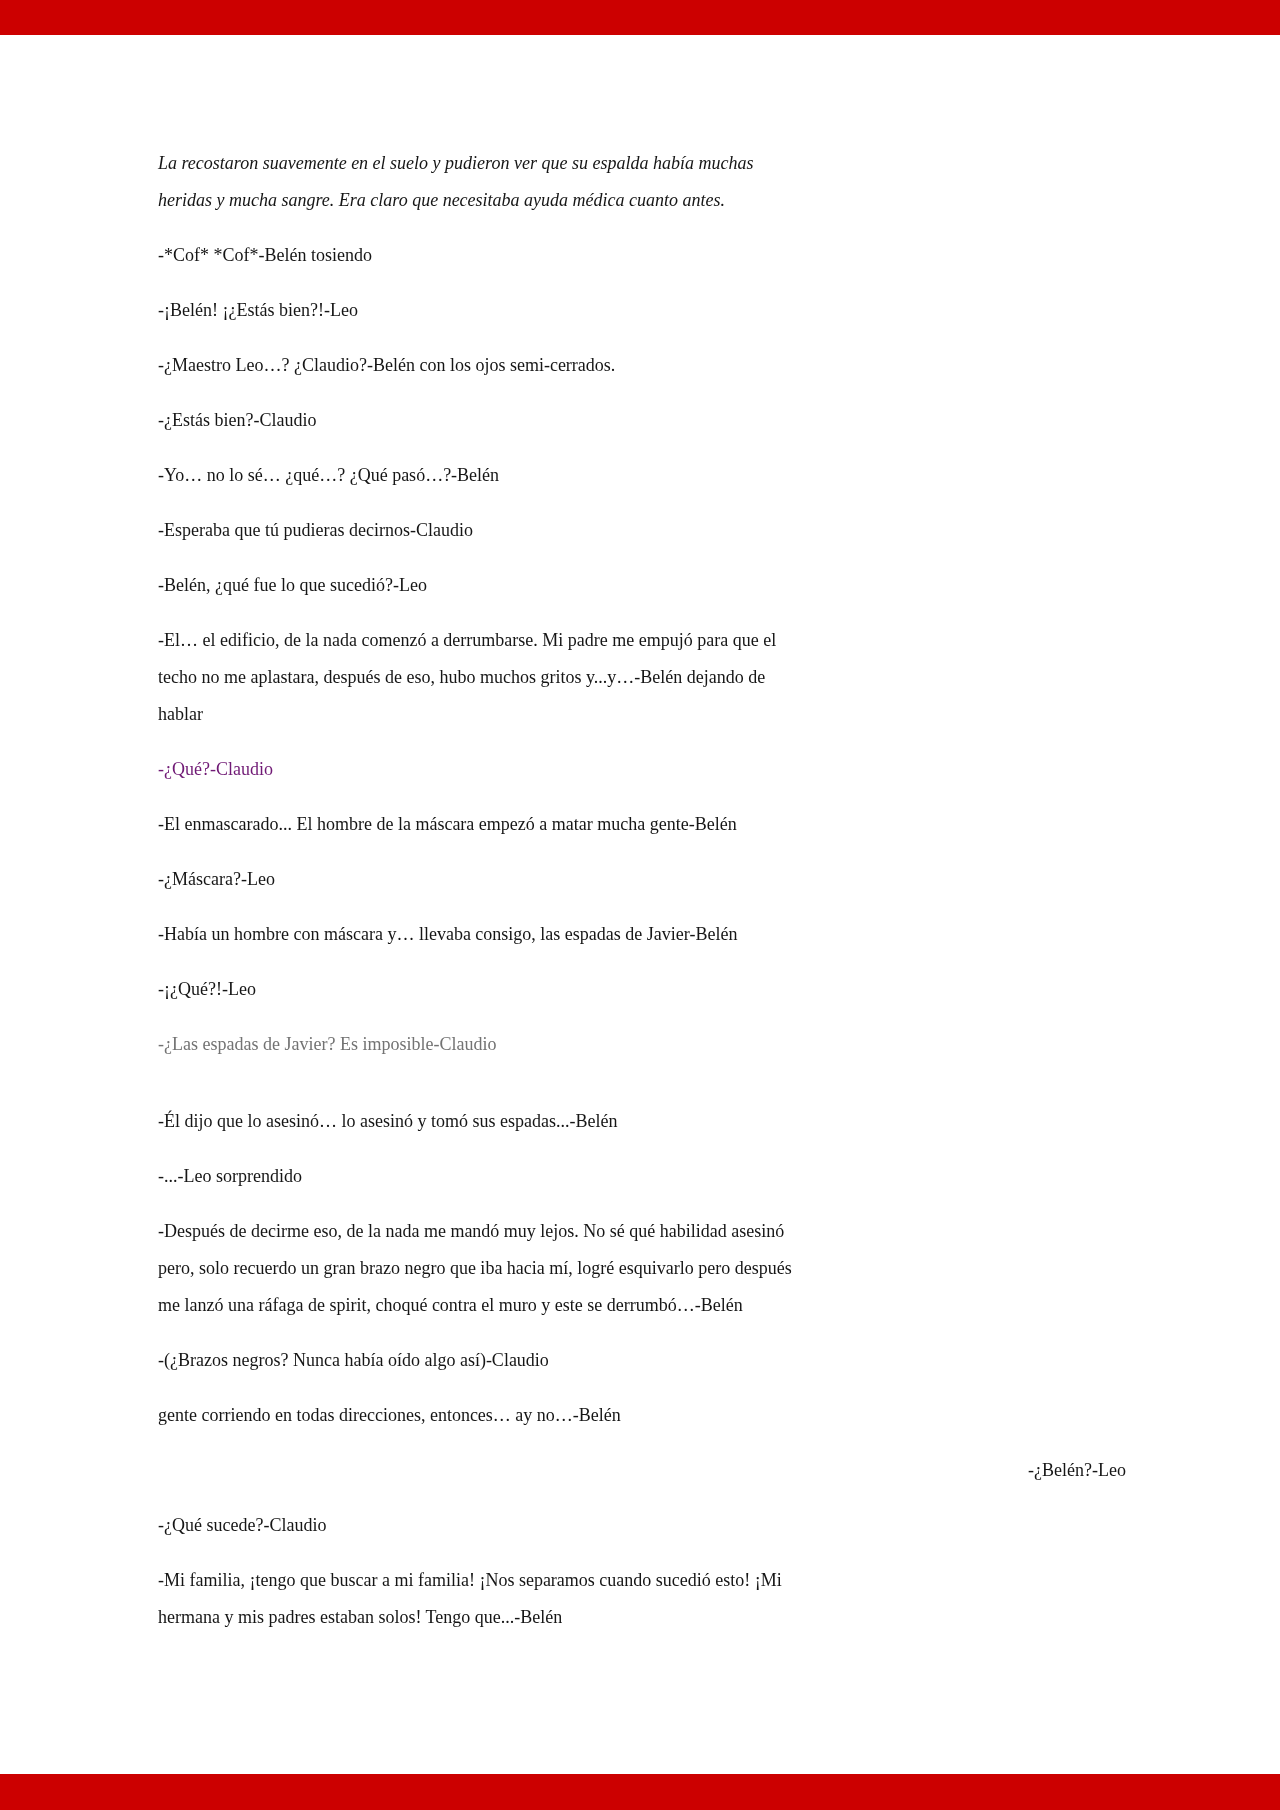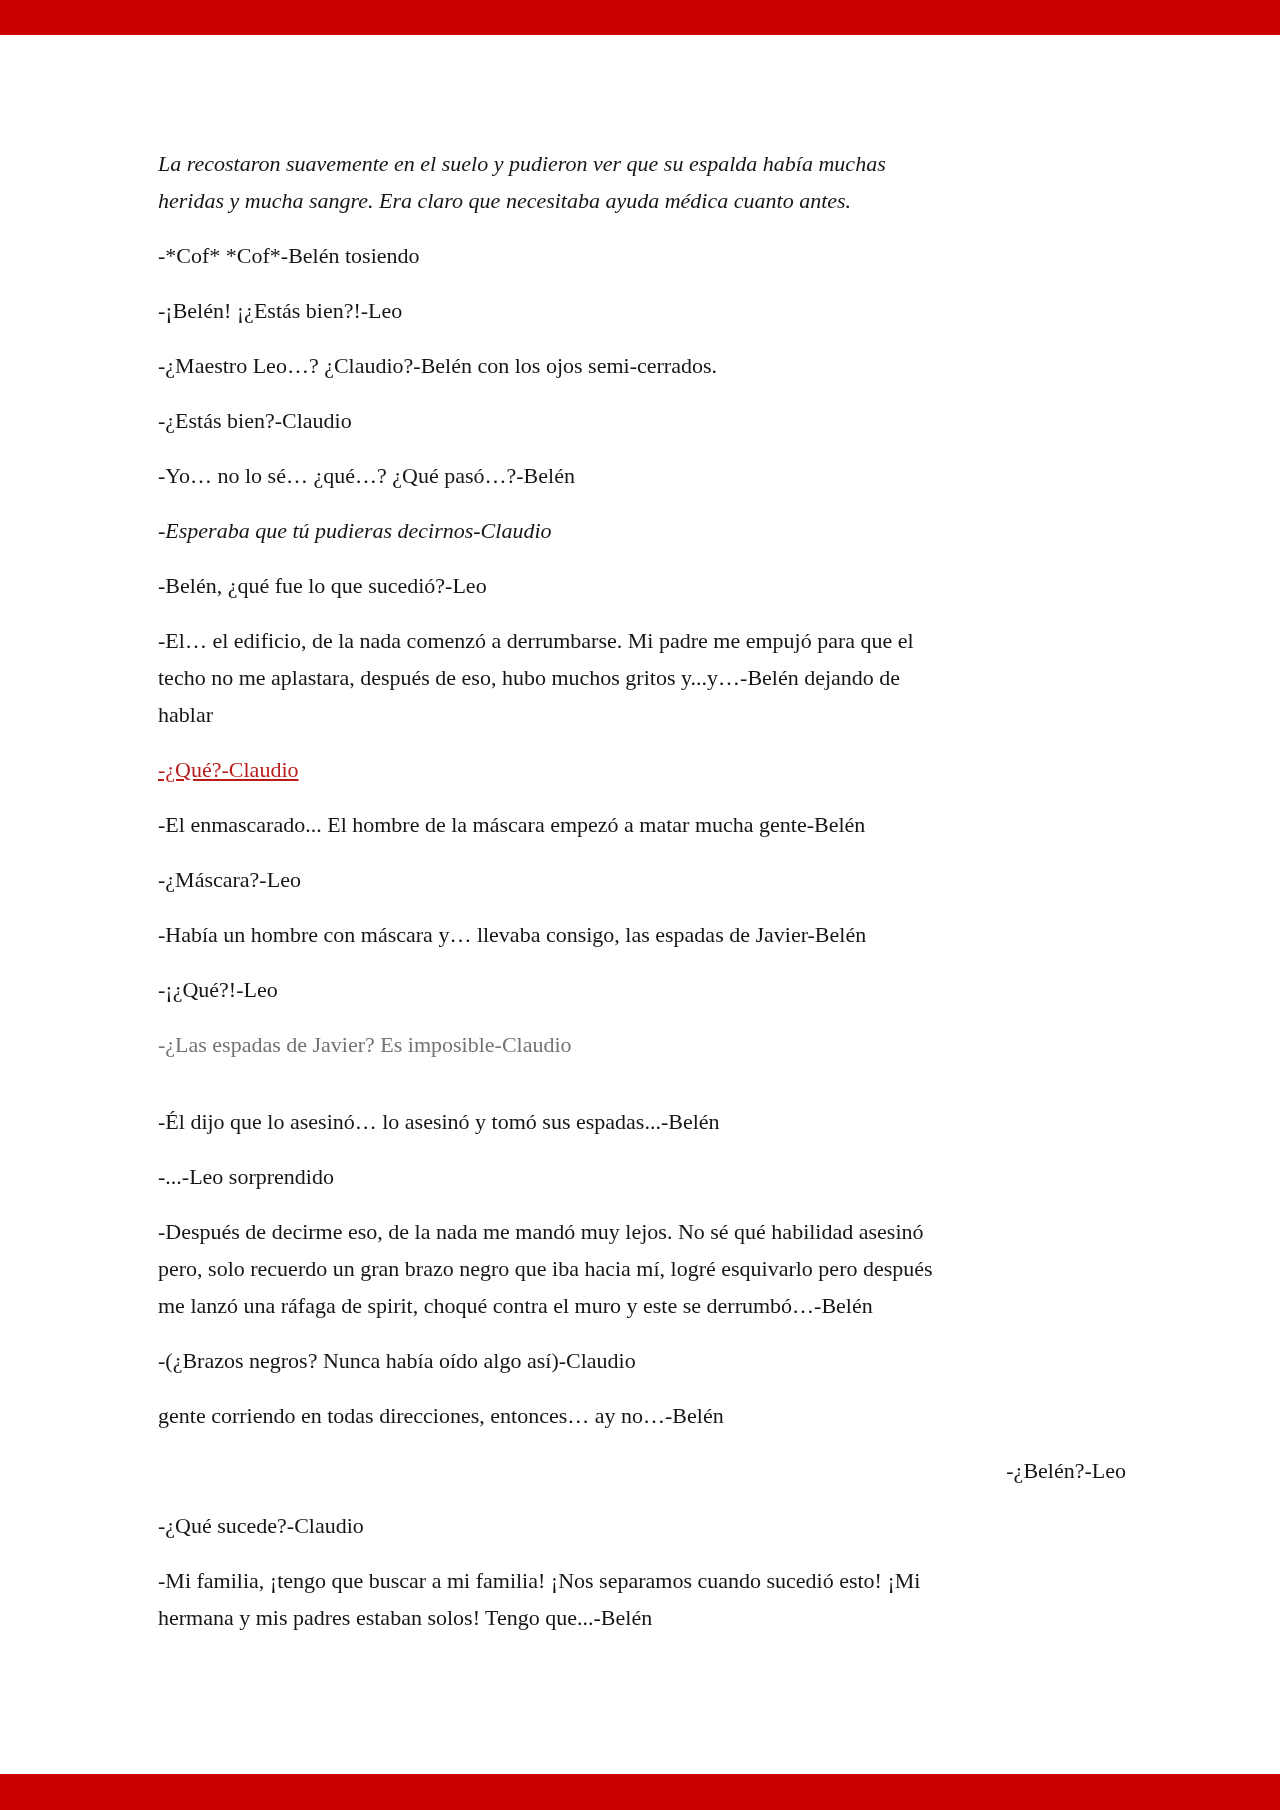--- a/index.html
+++ b/index.html
@@ -32,21 +32,21 @@
     background: #ffffff;
   }
   .doc-body {
     position: absolute;
     left: 158px;
     top: 110px;
     width: 968px;
   }
   .para {
     margin: 0 0 18px 0;
-    font-size: 22px;
+    font-size: 18px;
     line-height: 37px;
     color: #161616;
     text-align: left;
     font-weight: 400;
   }
   .para.italic { font-style: italic; }
   .line { display: block; white-space: pre-wrap; }
 </style>
 </head>
 <body>
@@ -67,32 +67,32 @@
       </p>
       <p class="para" style="color: rgb(22, 22, 22);">
         <span class="line">-¿Maestro Leo…? ¿Claudio?-Belén con los ojos semi-cerrados.</span>
       </p>
       <p class="para" style="color: rgb(22, 22, 22);">
         <span class="line">-¿Estás bien?-Claudio</span>
       </p>
       <p class="para" style="color: rgb(22, 22, 22);">
         <span class="line">-Yo… no lo sé… ¿qué…? ¿Qué pasó…?-Belén</span>
       </p>
-      <p class="para" style="color: rgb(22, 22, 22); font-style: italic;">
+      <p class="para" style="color: rgb(22, 22, 22);">
         <span class="line">-Esperaba que tú pudieras decirnos-Claudio</span>
       </p>
       <p class="para" style="color: rgb(22, 22, 22); margin-top: 12px;">
         <span class="line">-Belén, ¿qué fue lo que sucedió?-Leo</span>
       </p>
       <p class="para" style="color: rgb(22, 22, 22);">
         <span class="line">-El… el edificio, de la nada comenzó a derrumbarse. Mi padre me empujó para que el</span>
         <span class="line">techo no me aplastara, después de eso, hubo muchos gritos y...y…-Belén dejando de</span>
         <span class="line">hablar</span>
       </p>
-      <p class="para" style="color: #b91c1c; text-decoration: underline;">
+      <p class="para" style="color: #701a75;">
         <span class="line">-¿Qué?-Claudio</span>
       </p>
       <p class="para" style="color: rgb(22, 22, 22);">
         <span class="line">-El enmascarado... El hombre de la máscara empezó a matar mucha gente-Belén</span>
       </p>
       <p class="para" style="color: rgb(22, 22, 22);">
         <span class="line">-¿Máscara?-Leo</span>
       </p>
       <p class="para" style="color: rgb(22, 22, 22);">
         <span class="line">-Había un hombre con máscara y… llevaba consigo, las espadas de Javier-Belén</span>

